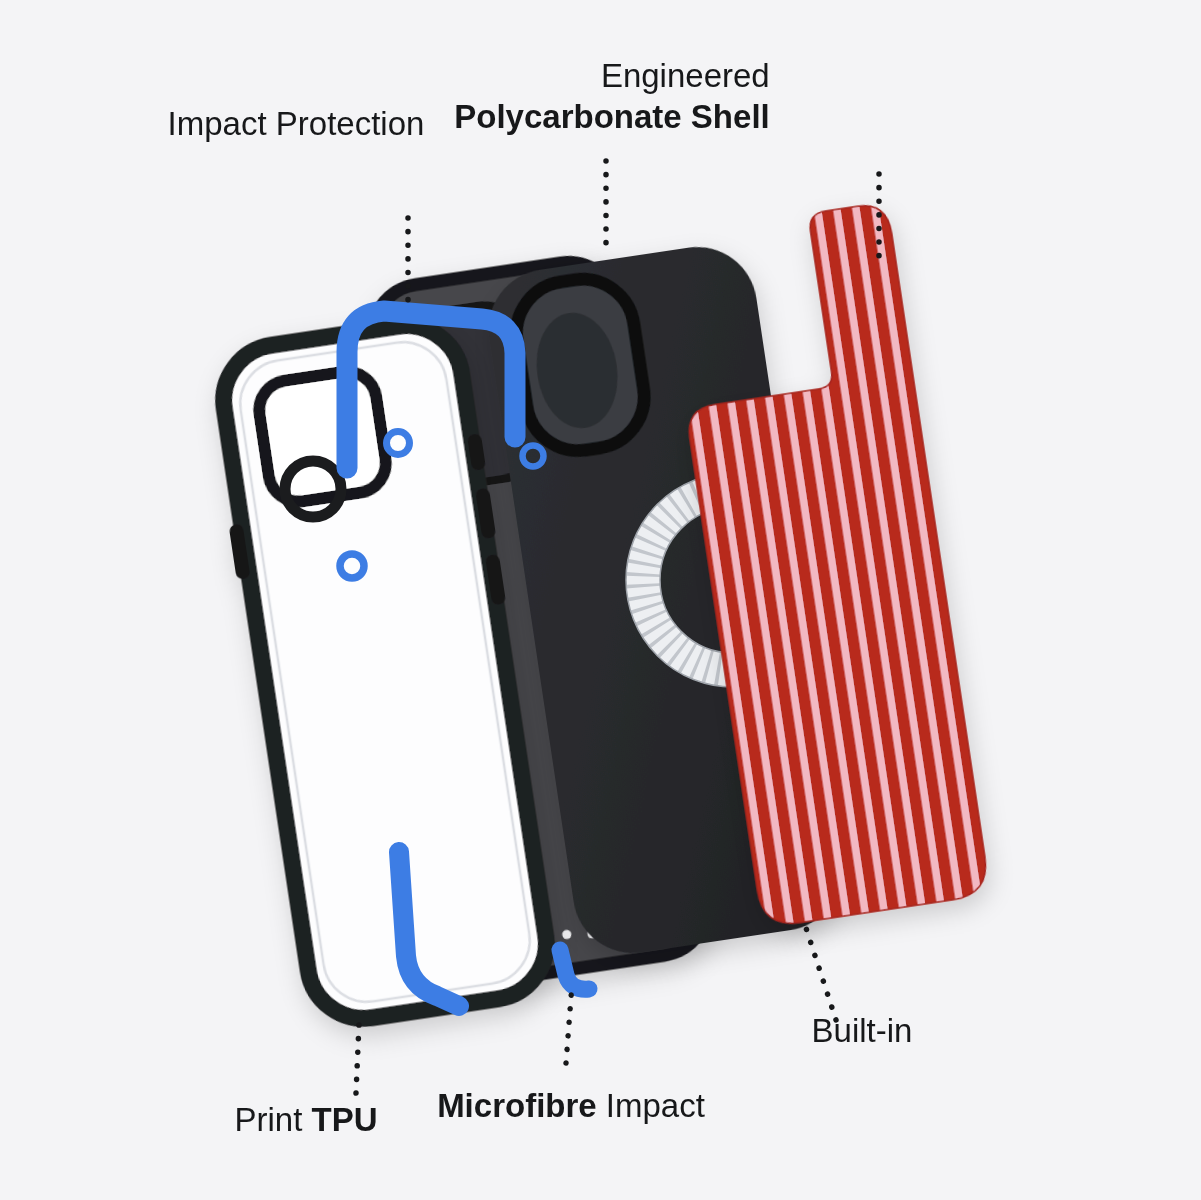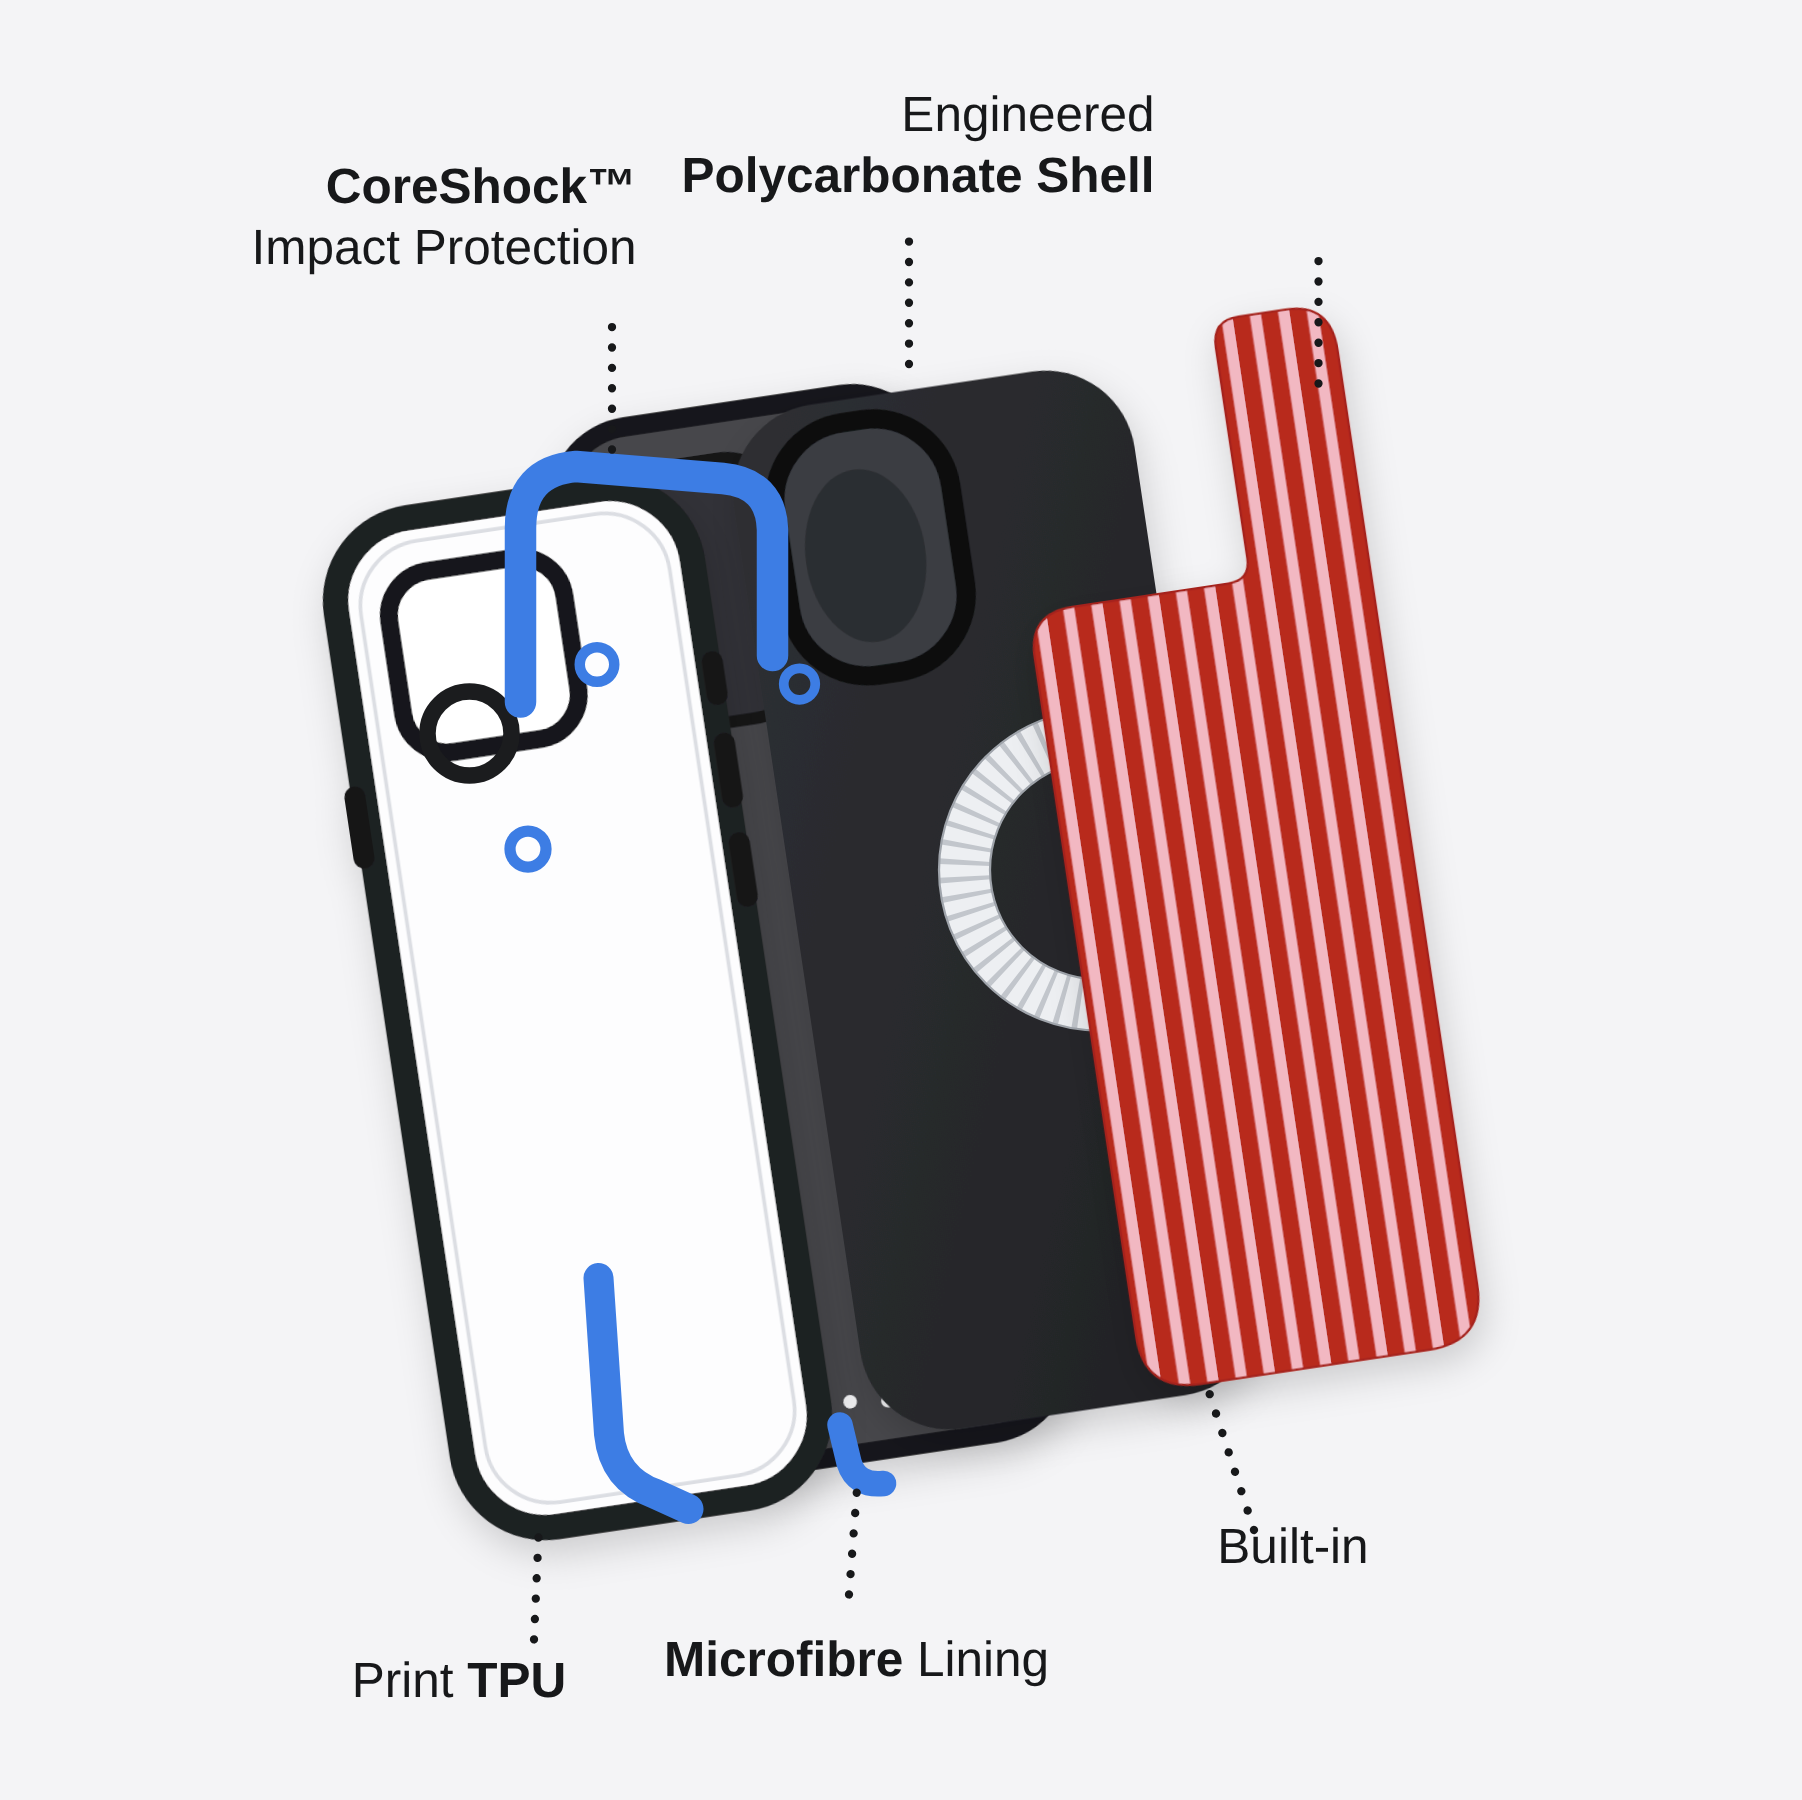--- a/index.html
+++ b/index.html
@@ -101,35 +101,34 @@
       <path d="M 408 218 L 408 306"></path>
       <path d="M 606 161 L 606 251"></path>
       <path d="M 879 174 L 879 262"></path>
       <path d="M 356 1093 L 359 1024"></path>
       <path d="M 566 1063 L 572 984"></path>
       <path d="M 836 1020 L 806 928"></path>
     </g>
   </svg>
 
   <div class="label" style="left:296px; top:104px">
-    <div class="b">CoreShock™</div>
     <div>Impact Protection</div>
   </div>
 
   <div class="label" style="left:612px; top:56px">
     <div>Engineered</div>
     <div class="b">Polycarbonate Shell</div>
   </div>
 
 
   <div class="label" style="left:306px; top:1100px">
     <div><span>Print </span><span class="b">TPU</span></div>
   </div>
 
   <div class="label" style="left:571px; top:1086px">
-    <div><span class="b">Microfibre</span><span> Lining</span></div>
+    <div><span class="b">Microfibre</span><span> Impact</span></div>
   </div>
 
   <div class="label" style="left:862px; top:1011px">
     <div>Built-in</div>
   </div>
 
 </div>
 
 </body></html>

